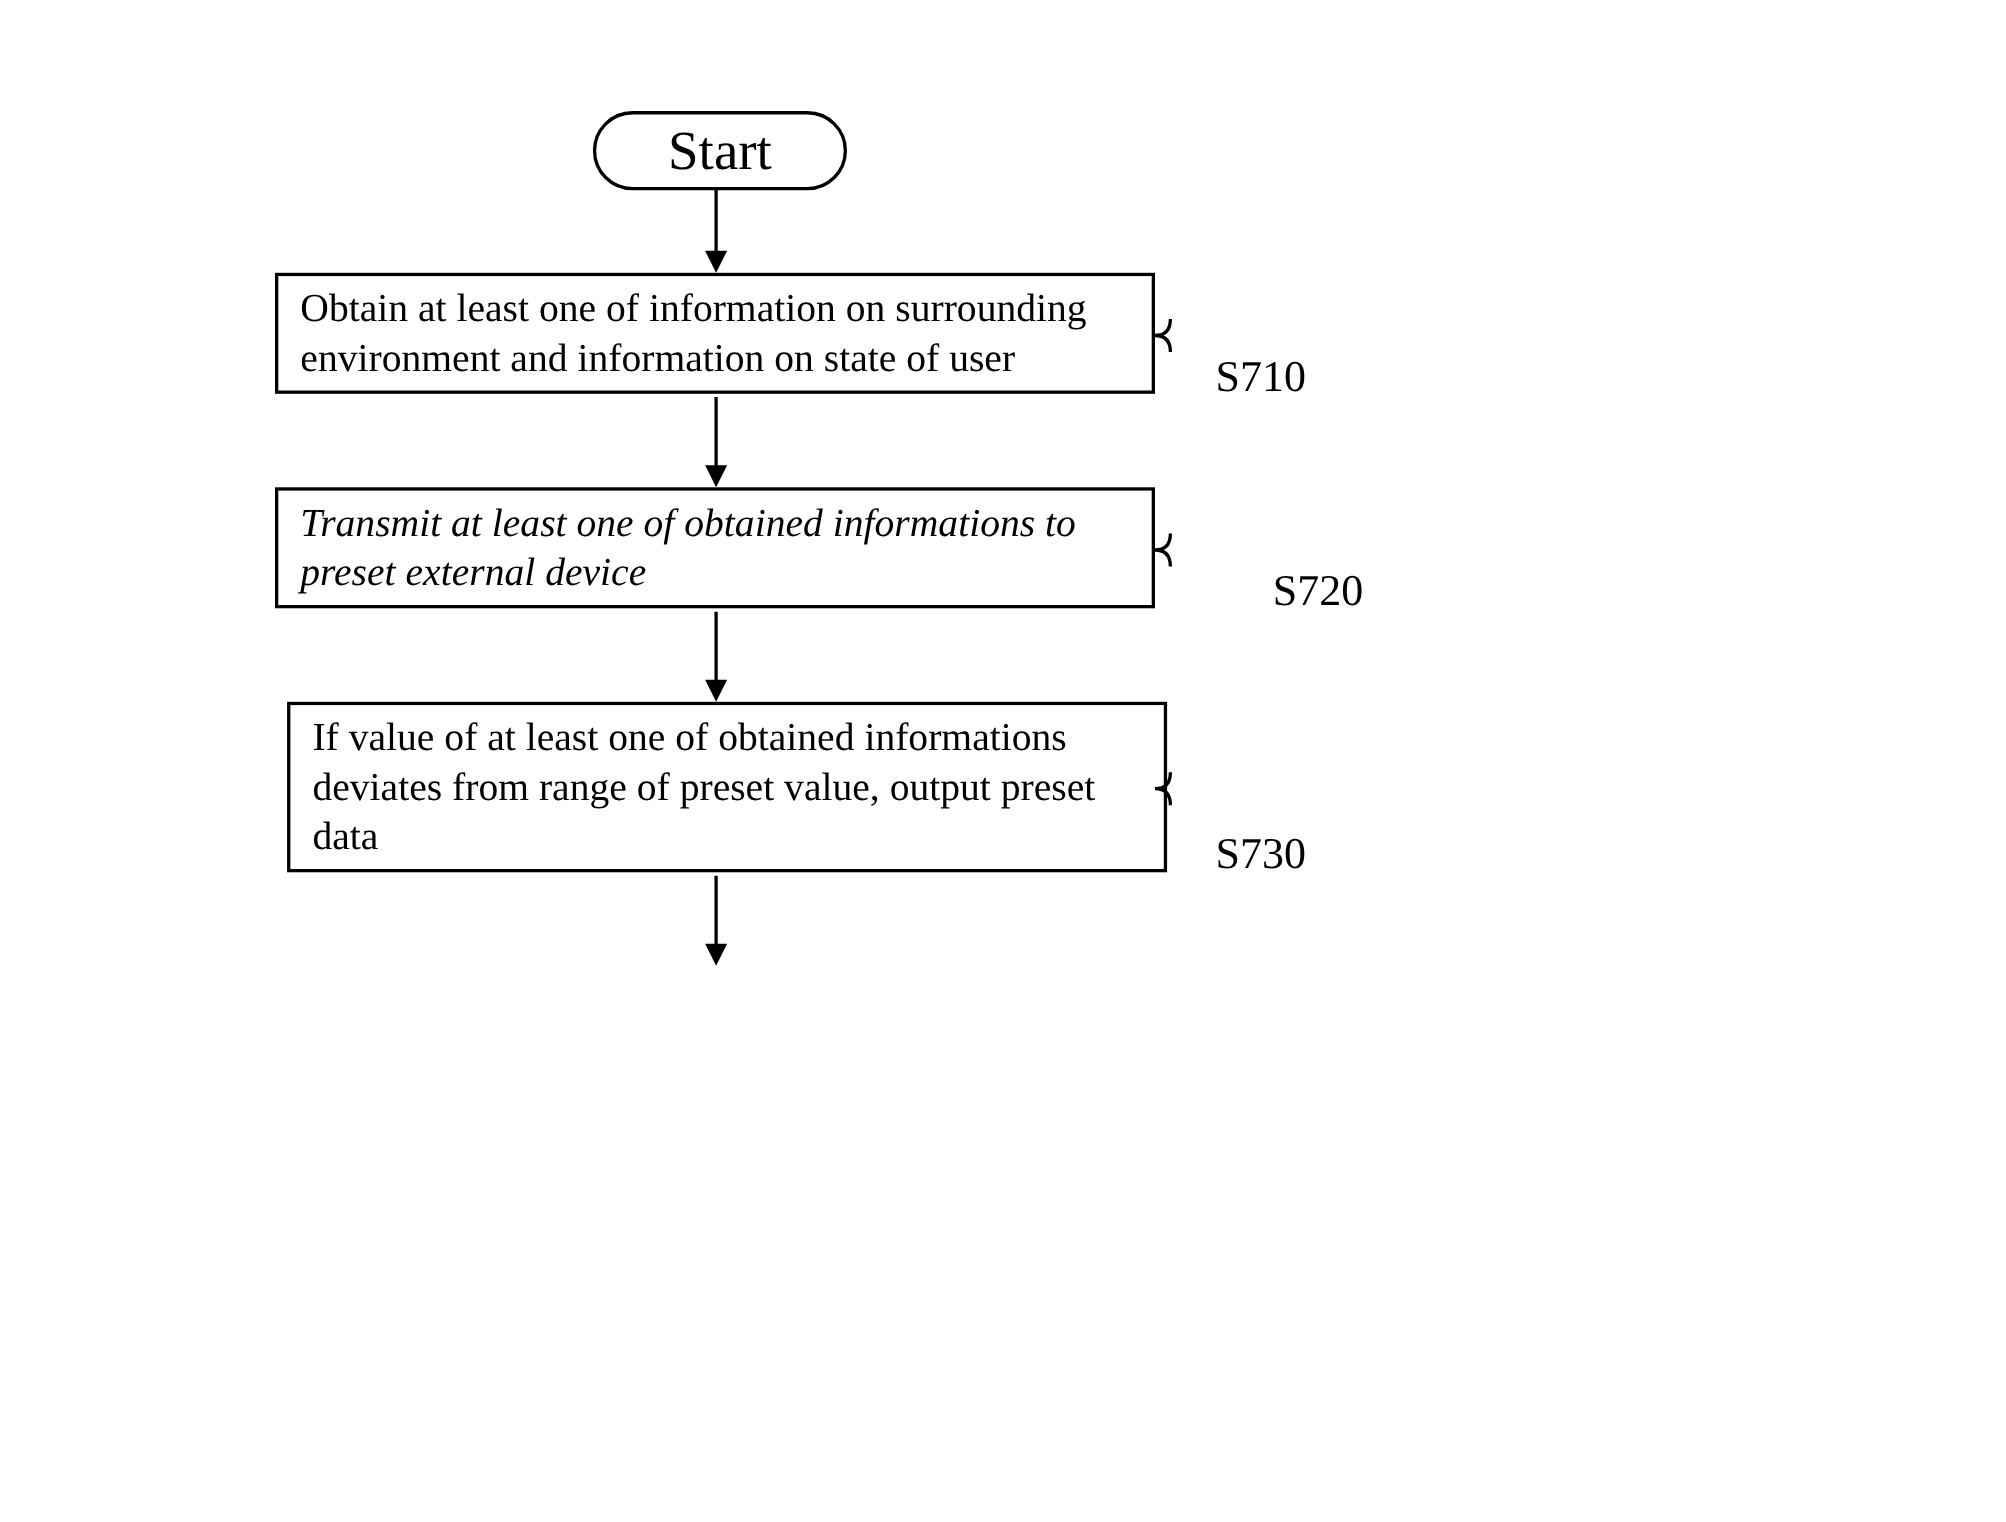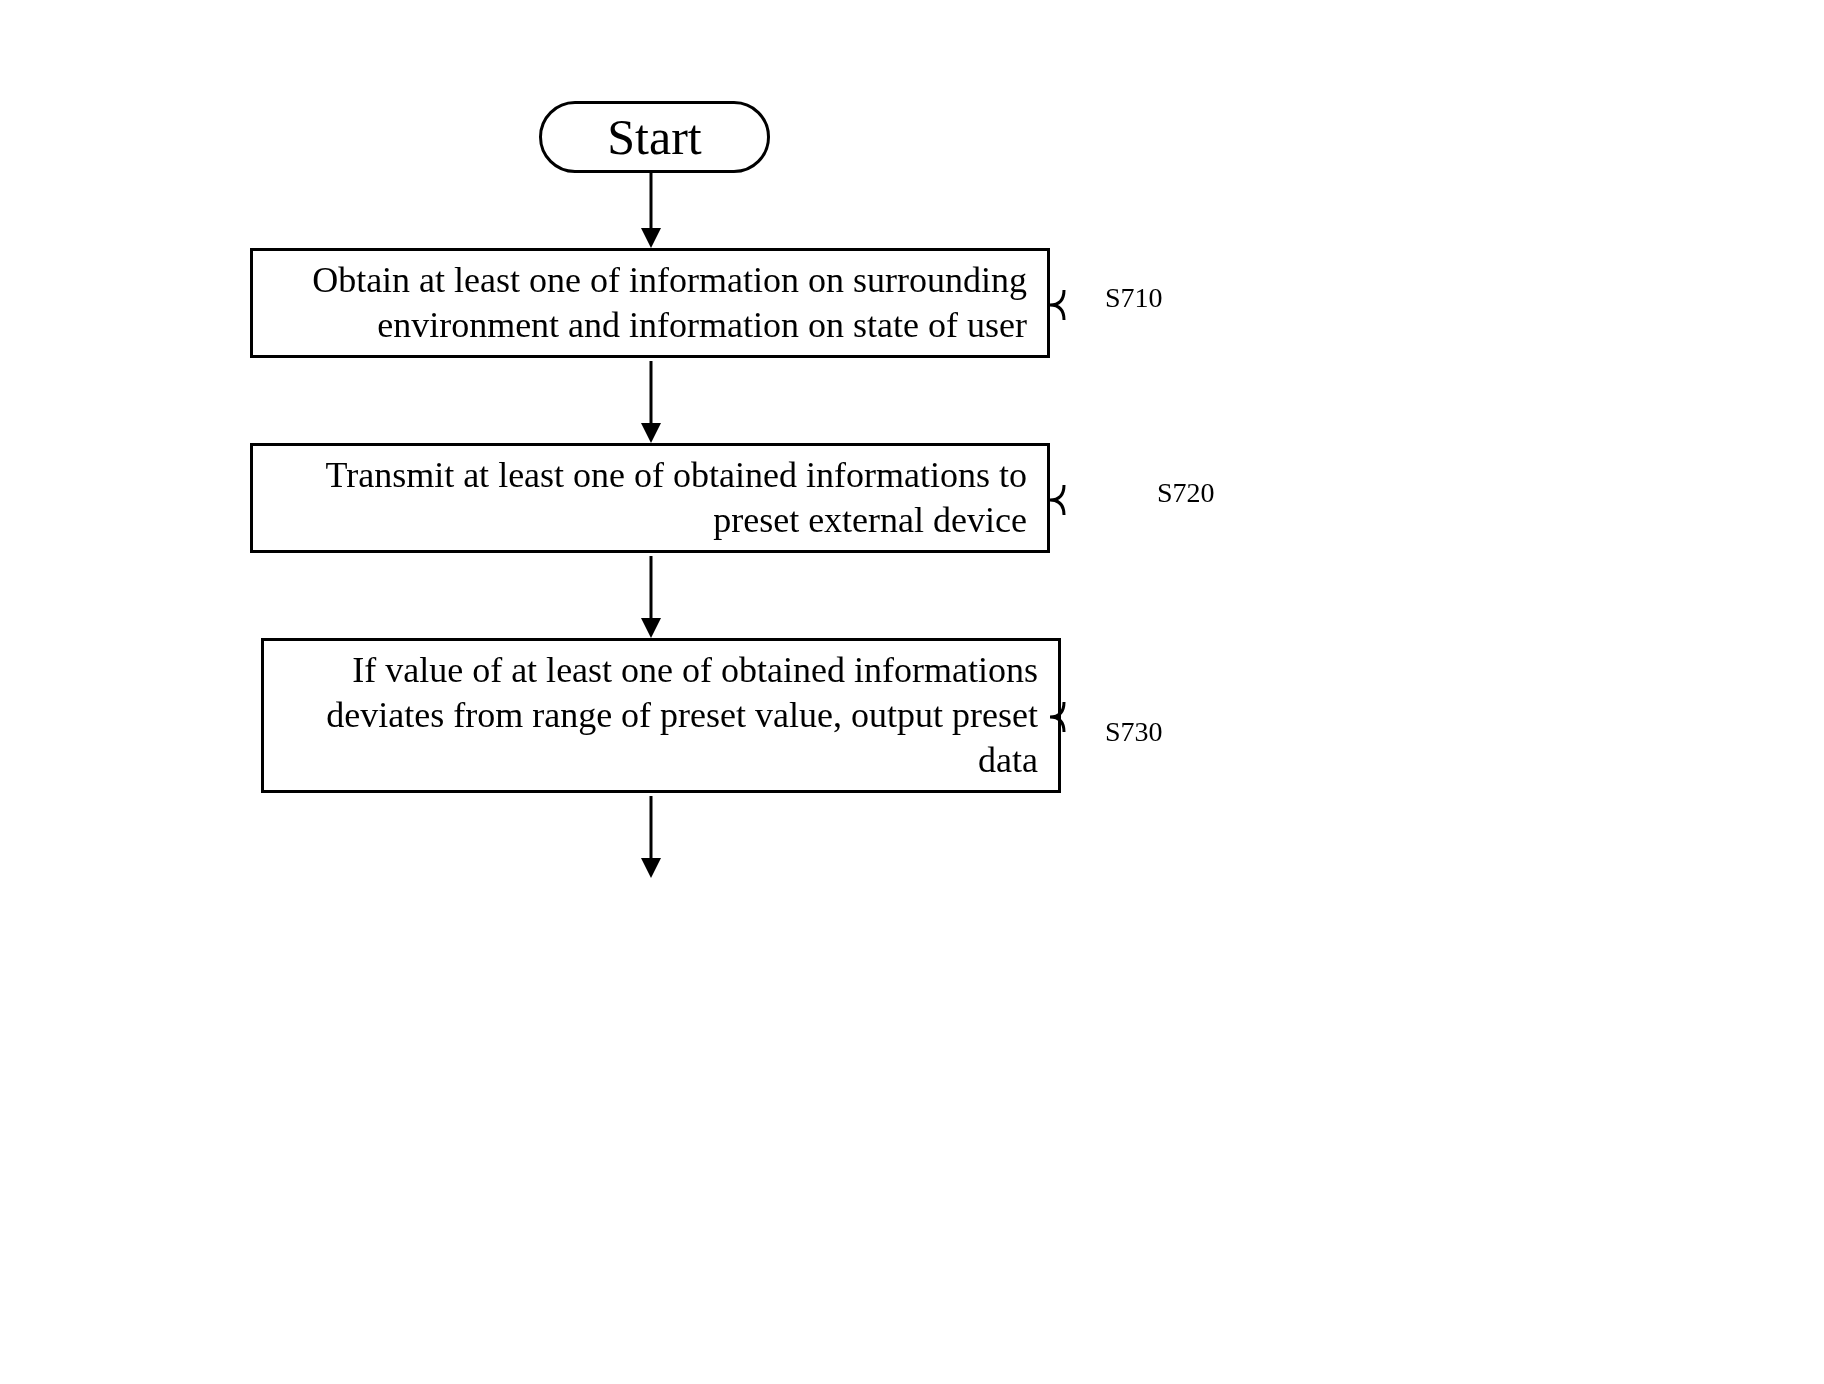--- a/index.html
+++ b/index.html
@@ -26,33 +26,34 @@
     text-align: center;
     font-size: 50px;
     display: flex;
     align-items: center;
     justify-content: center;
   }
   .process {
     position: absolute;
     background: #fff;
     border: 3px solid #000;
-    text-align: right;
+    text-align: left;
     font-size: 36px;
     line-height: 1.25;
     display: flex;
     align-items: center;
     justify-content: center;
     padding: 10px 20px;
     box-sizing: border-box;
   }
   .label {
     position: absolute;
-    font-size: 28px;
+    font-size: 40px;
     color: #000;
+    margin-top: 36px;
   }
   .connector-brace {
     position: absolute;
     width: 30px;
   }
   .connector-brace svg {
     display: block;
   }
 </style>
 </head>
@@ -77,21 +78,21 @@
       <path d="M0 17 Q14 17 14 2 M0 17 Q14 17 14 32" fill="none" stroke="#000" stroke-width="3"></path>
     </svg>
   </div>
   <div class="label" style="left:1105px; top:282px;">S710</div>
 
   <svg style="position:absolute; left:636px; top:361px; width:30px; height:82px;" viewBox="0 0 30 82">
     <line x1="15" y1="0" x2="15" y2="66" stroke="#000" stroke-width="3"></line>
     <polygon points="15,82 5,62 25,62" fill="#000"></polygon>
   </svg>
 
-  <div class="process" style="left:250px; top:443px; width:800px; height:110px;">
+  <div class="process" style="left:250px; top:443px; width:800px; height:110px;font-style:italic;">
     <span>Transmit at least one of obtained informations to preset external device</span>
   </div>
   <div class="connector-brace" style="left:1050px; top:483px;">
     <svg width="40" height="34" viewBox="0 0 40 34">
       <path d="M0 17 Q14 17 14 2 M0 17 Q14 17 14 32" fill="none" stroke="#000" stroke-width="3"></path>
     </svg>
   </div>
   <div class="label" style="left:1157px; top:477px;">S720</div>
 
   <svg style="position:absolute; left:636px; top:556px; width:30px; height:82px;" viewBox="0 0 30 82">

